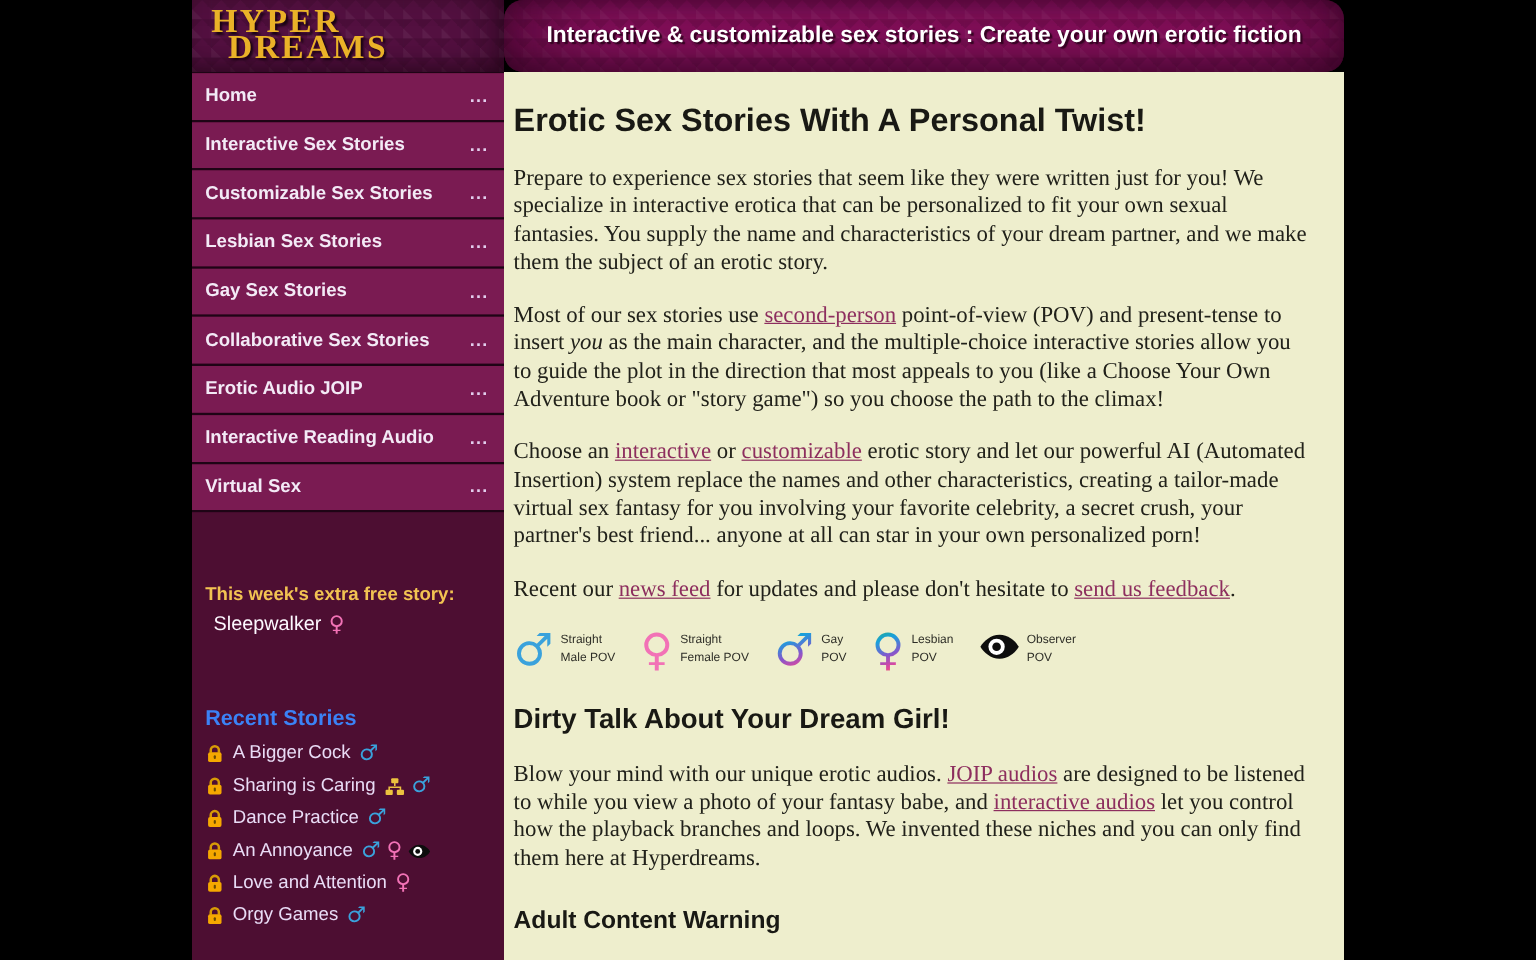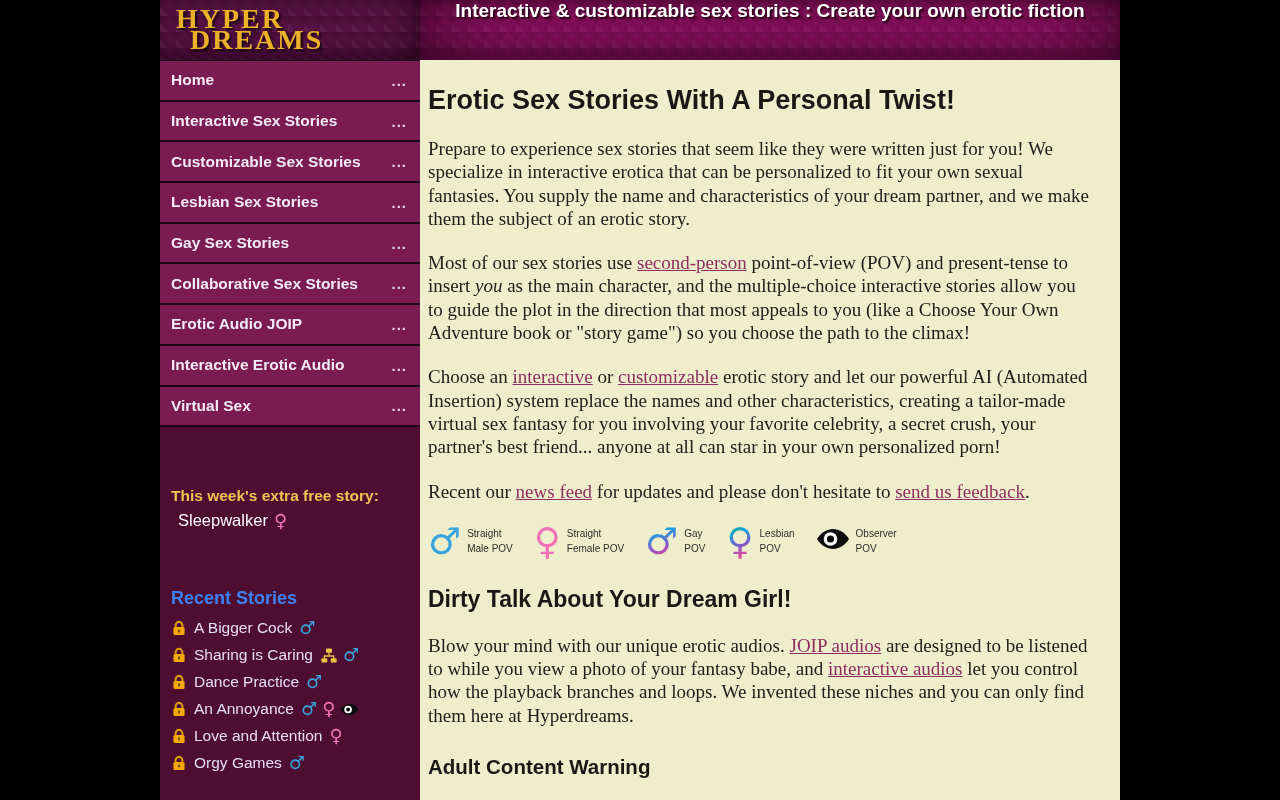--- a/index.html
+++ b/index.html
@@ -14,22 +14,22 @@
       linear-gradient(225deg, rgba(0,0,0,0.10) 25%, transparent 25%),
       linear-gradient(45deg, rgba(255,255,255,0.05) 25%, transparent 25%);
     background-size:16px 16px;
   }
   .logo-area{width:260px;background-color:#531040;position:relative;cursor:pointer;
     box-shadow:inset -25px 0 35px -20px rgba(20,0,12,.6), inset 0 -14px 22px -12px rgba(20,0,12,.7);}
   .logo-l1,.logo-l2{font-family:"Liberation Serif",serif;font-weight:bold;color:#eab228;
     text-shadow:2px 2px 2px rgba(15,0,10,.85);line-height:1;letter-spacing:2px;}
   .logo-l1{font-size:28px;margin:5px 0 0 16px;}
   .logo-l2{font-size:28px;margin:-7px 0 0 30px;}
-  .tagline-area{width:700px;background-color:#8a1160;display:flex;align-items:flex-start;justify-content:center;
-    box-shadow:inset 0 -20px 30px -14px rgba(30,0,20,.65), inset 0 16px 26px -14px rgba(30,0,20,.4), inset 60px 0 80px -40px rgba(30,0,20,.5), inset -60px 0 80px -40px rgba(30,0,20,.5);}
+  .tagline-area{width:700px;background-color:#8a1160;display:flex;align-items:center;justify-content:center;
+    box-shadow:inset 0 -20px 30px -14px rgba(30,0,20,.65), inset 0 16px 26px -14px rgba(30,0,20,.4), inset 60px 0 80px -40px rgba(30,0,20,.5), inset -60px 0 80px -40px rgba(30,0,20,.5);border-radius:16px;}
   .tagline{color:#fff;font-size:19px;font-weight:bold;text-shadow:2px 2px 1px rgba(45,2,28,.95);}
 
   
   .columns{display:flex;flex:1;min-height:0;}
   .sidebar{width:260px;background:#4d0e32;display:flex;flex-direction:column;overflow:hidden;gap:44px;}
   .content{width:700px;background:#eeeecd;padding:0 28px 0 8px;overflow:hidden;color:#21211a;}
 
   
   .menu{list-style:none;margin:0;padding:0;border-top:1px solid #1e0415;}
   .menu-item{height:40.7px;background:#7a1b52;border-bottom:2px solid #1e0415;display:flex;
@@ -130,21 +130,21 @@
     <span class="menu-label">Collaborative Sex Stories</span>
     <span class="menu-more">...</span>
   </li>
 
   <li class="menu-item">
     <span class="menu-label">Erotic Audio JOIP</span>
     <span class="menu-more">...</span>
   </li>
 
   <li class="menu-item">
-    <span class="menu-label">Interactive Erotic Audio</span>
+    <span class="menu-label">Interactive Reading Audio</span>
     <span class="menu-more">...</span>
   </li>
 
   <li class="menu-item">
     <span class="menu-label">Virtual Sex</span>
     <span class="menu-more">...</span>
   </li>
 </ul>
 
       <div class="free-story">

